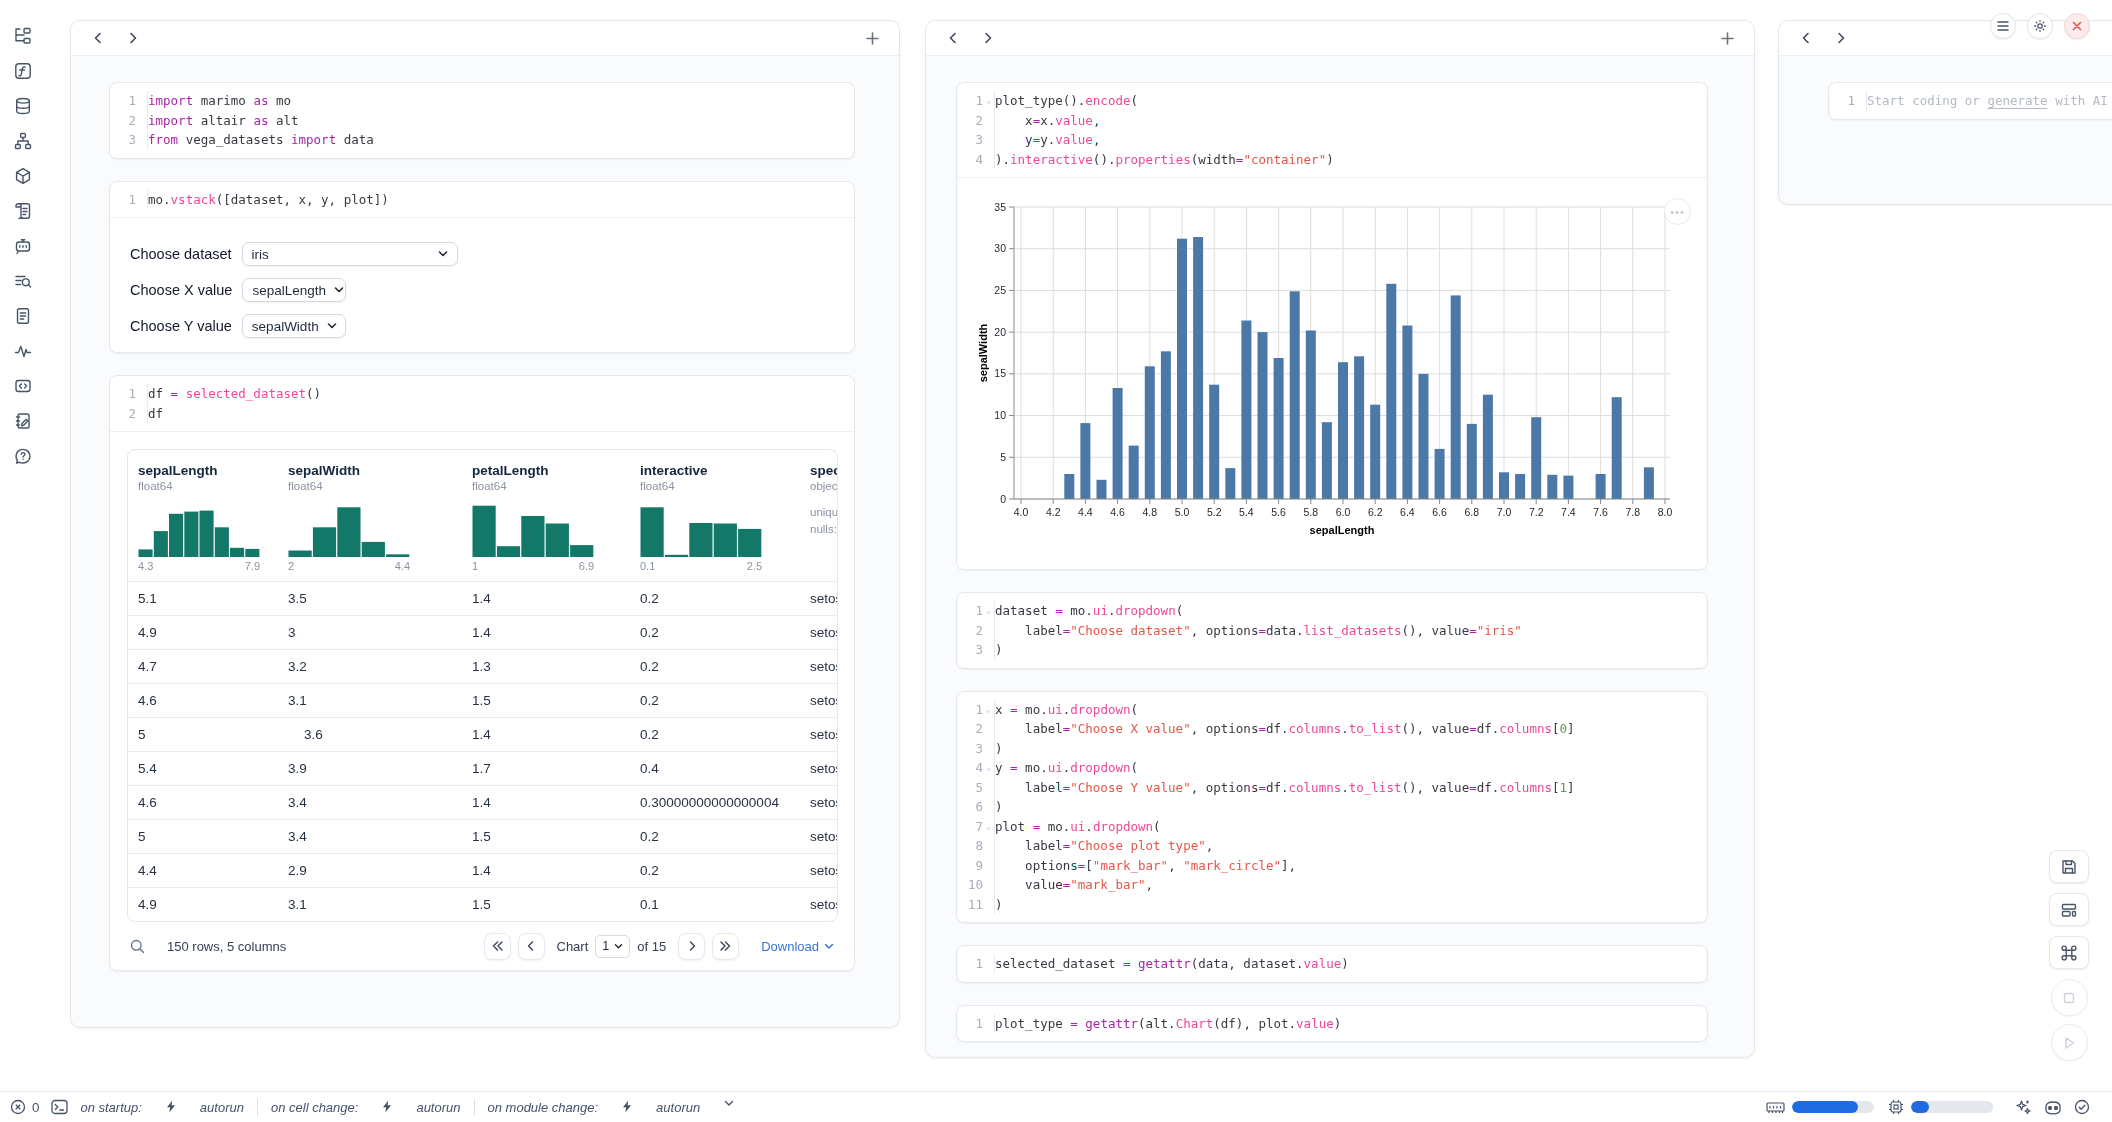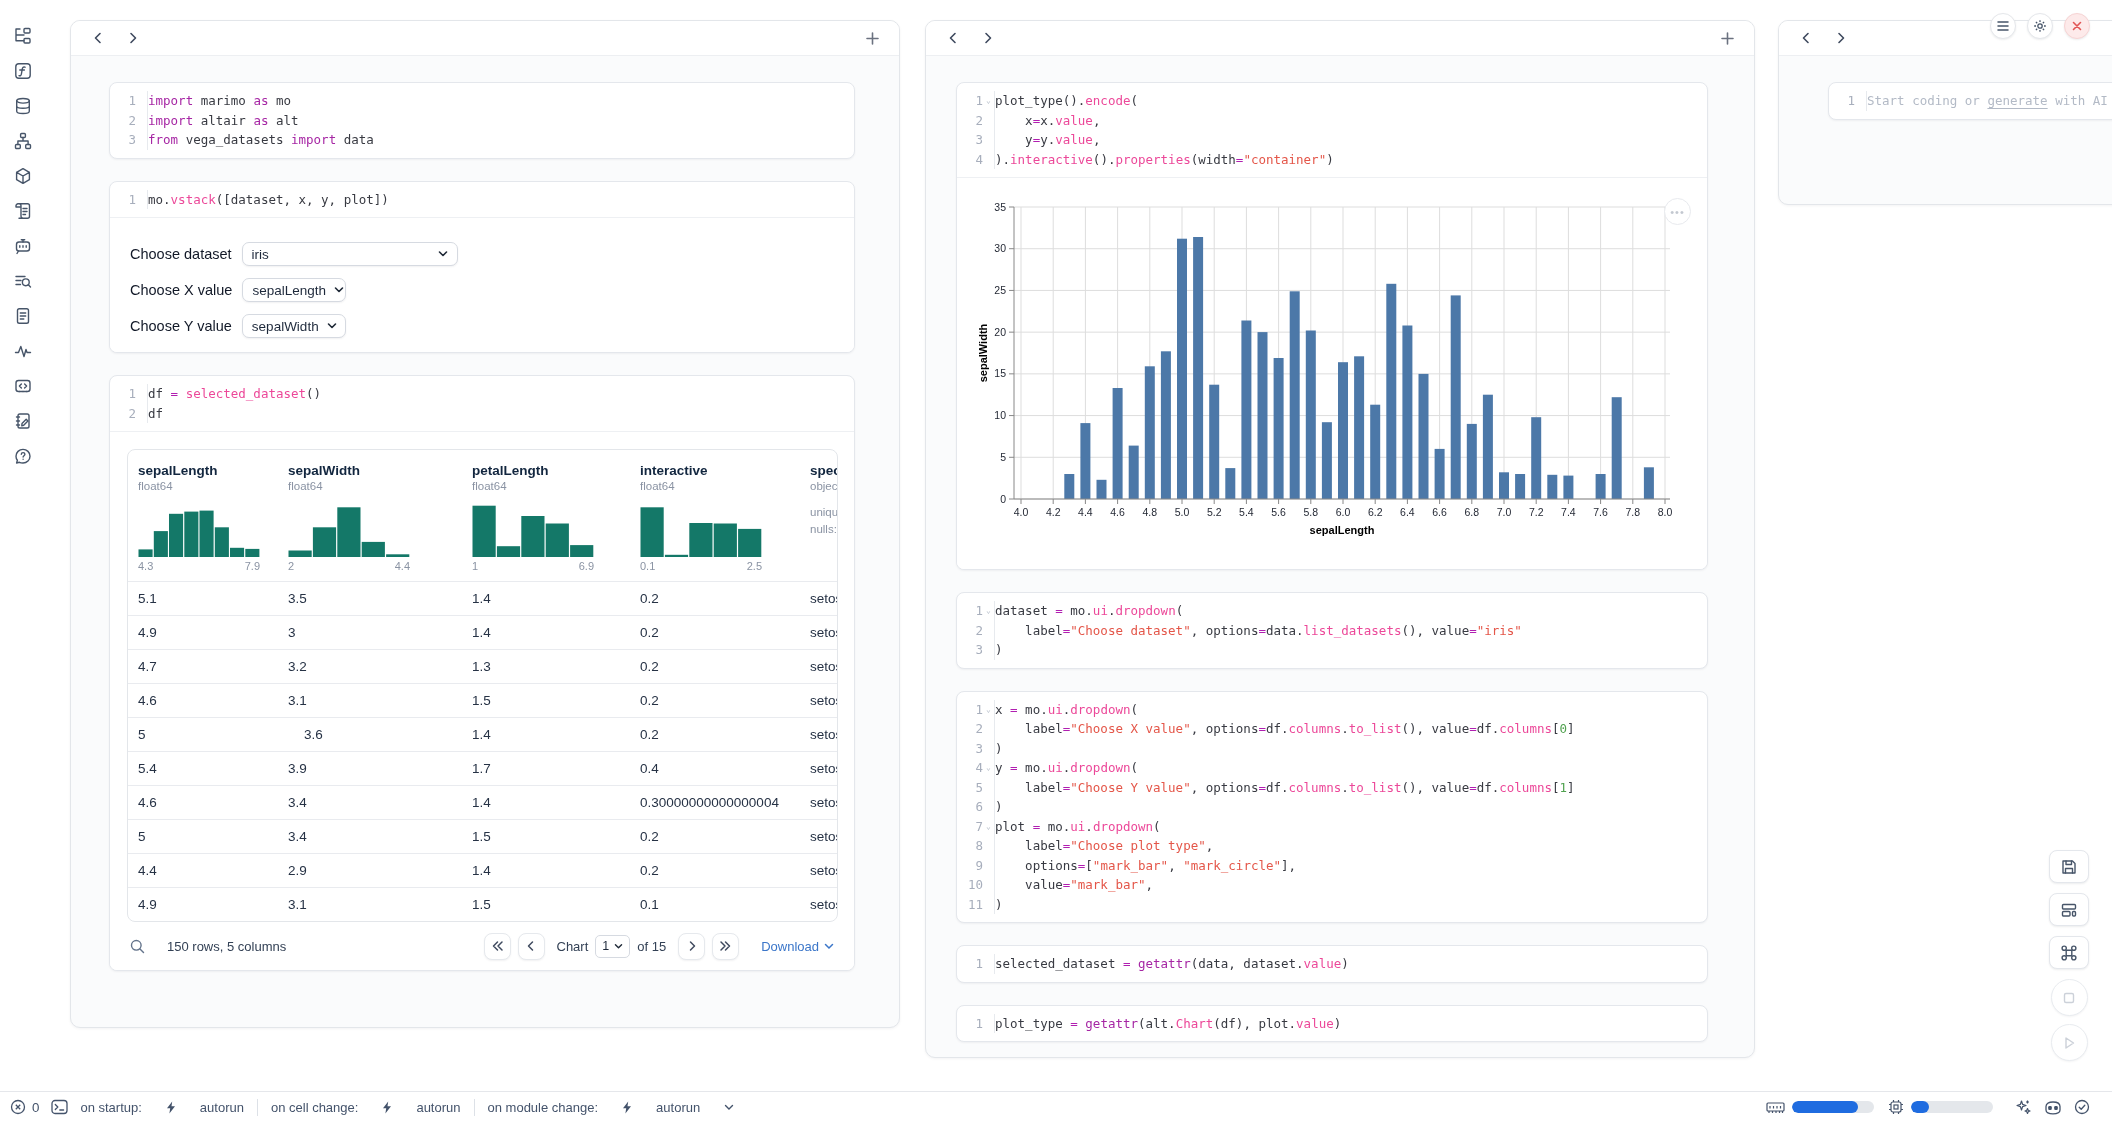--- a/index.html
+++ b/index.html
@@ -95,21 +95,21 @@
     box-shadow:0 1px 2px rgba(16,24,40,.08);display:flex;align-items:center;justify-content:center;
     color:#475569;cursor:pointer;padding:0;}
   .fab-circ{width:37px;height:37px;border-radius:50%;border:1px solid #e9ecf0;background:#fff;margin-bottom:8px;
     box-shadow:0 1px 2px rgba(16,24,40,.05);display:flex;align-items:center;justify-content:center;
     color:#ccd1d9;cursor:pointer;padding:0;}
 
   
   #statusbar{position:absolute;left:0;bottom:0;width:2112px;height:31px;border-top:1px solid #e5e7eb;
     background:#fff;display:flex;align-items:center;box-sizing:border-box;padding:0 22px 0 10px;
     color:#44536b;font-size:13px;}
-  .sb-group{display:flex;align-items:center;gap:24px;}
+  .sb-group{display:flex;gap:24px;font-style:italic;}
   .vdiv{width:1px;height:17px;background:#dde1e7;margin:0 13px;}
   .meter{width:82px;height:12px;border-radius:6px;background:#e4e7eb;overflow:hidden;margin:0 14px 0 7px;}
   .meter-fill{height:100%;background:#1f6ce0;border-radius:6px;}
   #statusbar .grow{flex:1;}
   .stat-icon{display:flex;align-items:center;color:#44536b;}
   .stat-btn{border:none;background:transparent;color:#44536b;display:flex;align-items:center;cursor:pointer;padding:0;margin-right:12px;}
 </style>
 </head>
 <body>
 

